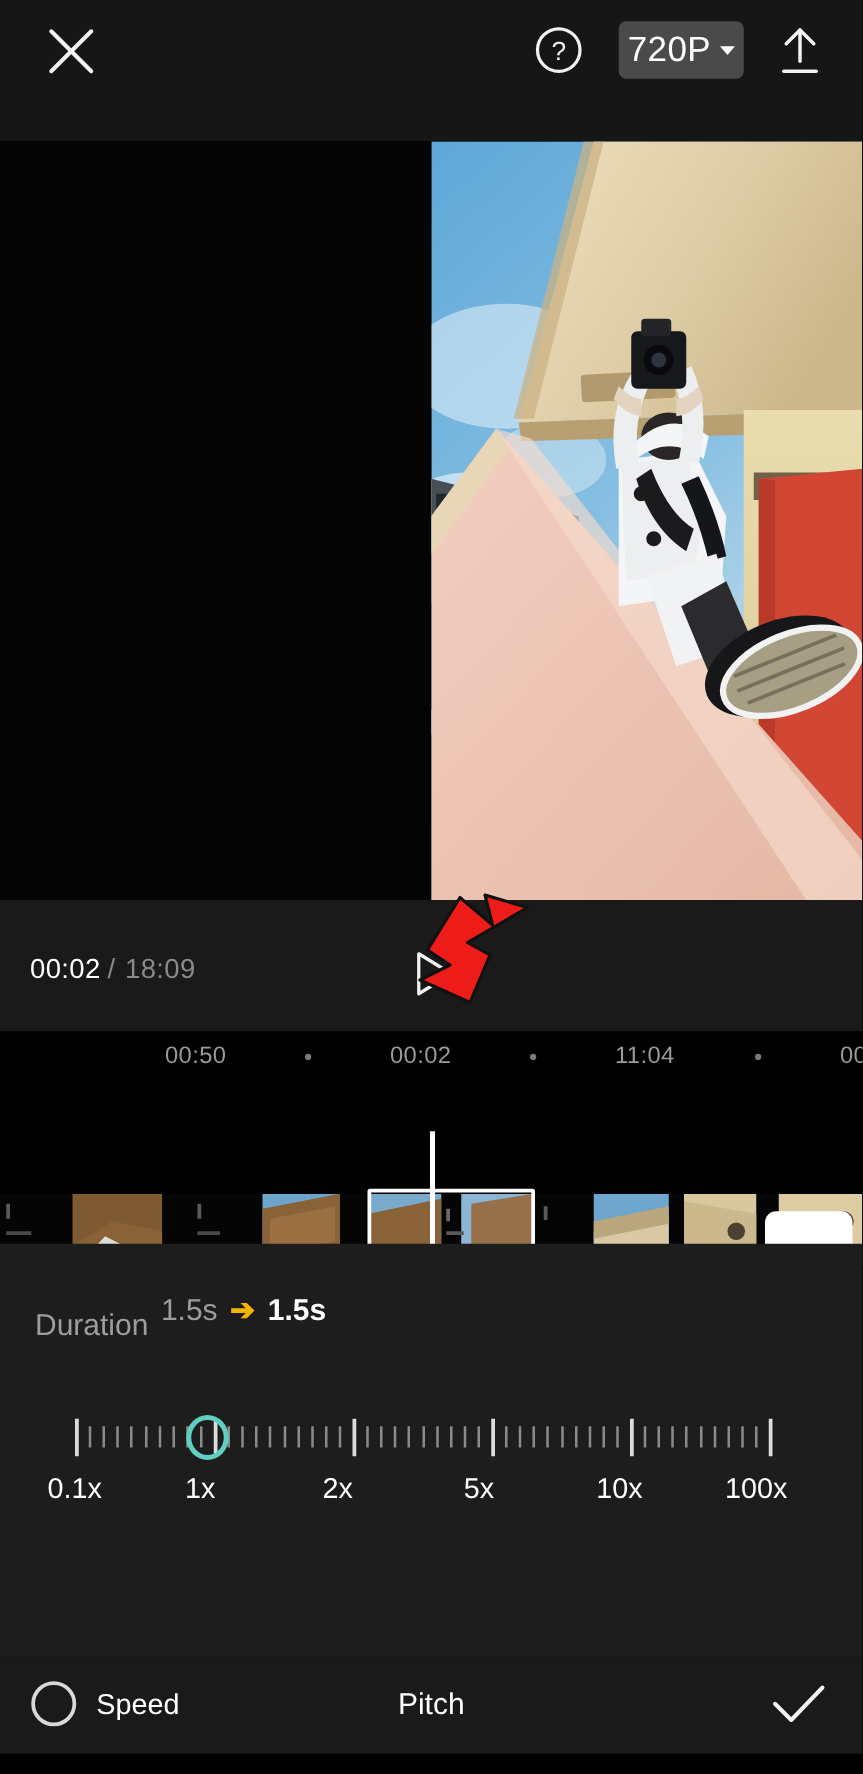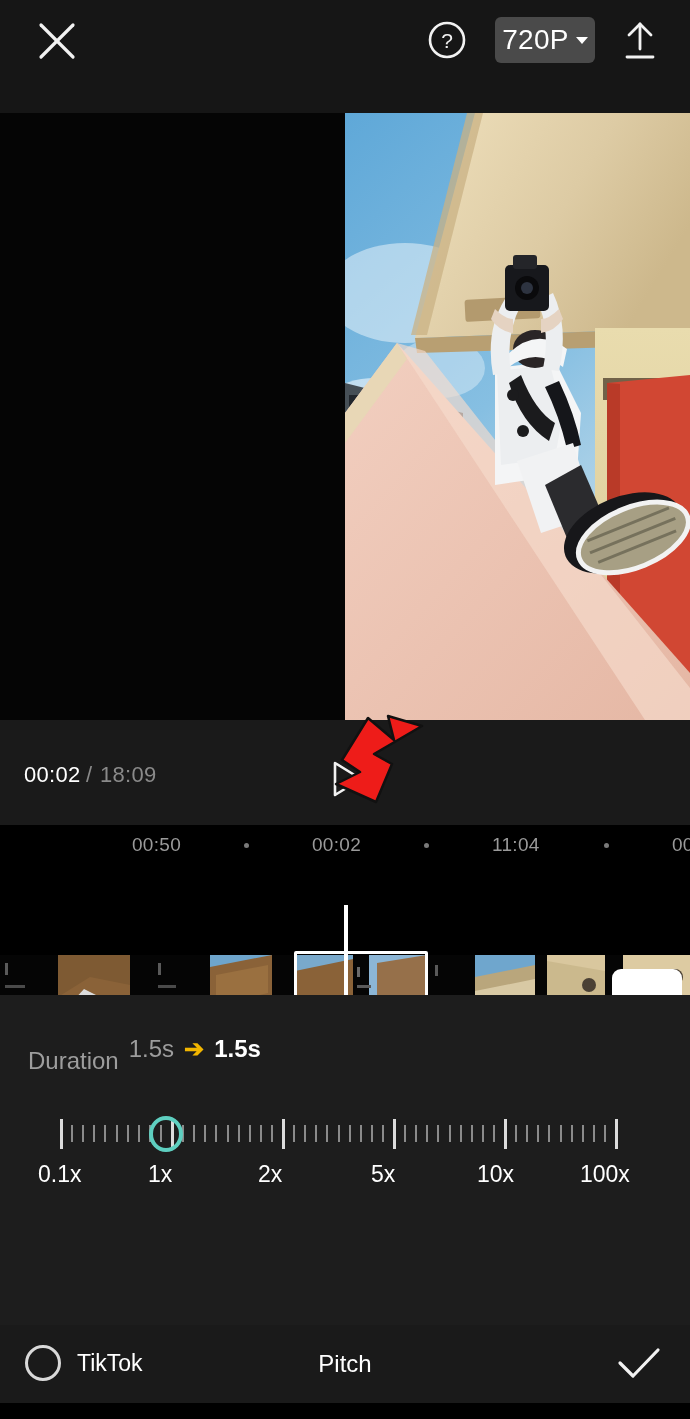--- a/index.html
+++ b/index.html
@@ -93,21 +93,21 @@
   }
 
   
   .panel { position:absolute; left:0; top:995px; width:690px; height:330px; background:#1d1d1d; }
   .duration-row { position:absolute; left:28px; top:28px; display:flex; align-items:center; gap:10px; }
   .dur-label { color:#9d9d9d; font-size:24px;margin-top:24px; }
   .dur-from  { color:#9d9d9d; font-size:24px; }
   .dur-arrow { color:#f2b600; font-size:24px; font-weight:bold; line-height:1; }
   .dur-to    { color:#fff; font-size:24px; font-weight:bold; }
 
-  .slider-wrap { position:absolute; left:0; top:104px; width:690px; height:110px;padding-left:37px; }
+  .slider-wrap { position:absolute; left:0; top:120px; width:690px; height:110px;padding-left:37px; }
   .track { position:absolute; left:60px; top:18px; width:555px; height:34px; }
   .tick { position:absolute; top:8px; width:2px; height:17px; background:#8b8b8b; }
   .tick.major { top:2px; height:30px; width:3px; background:#dcdcdc; }
   .handle {
     position:absolute; width:34px; height:36px; border-radius:50%;
     border:4px solid #5ecfc0; background:transparent; cursor:pointer;
   }
   .slab { position:absolute; color:#fff; font-size:23px; top:62px; }
 
   .smoother-btn {
@@ -419,21 +419,21 @@
       <span class="slab" style="left:371px">5x</span>
       <span class="slab" style="left:477px">10x</span>
       <span class="slab" style="left:580px">100x</span>
     </div>
 
   </div>
 
   <div class="bottombar">
     <div class="pitch-wrap">
       <span class="pitch-circle"></span>
-      <span class="pitch-label">TikTok</span>
+      <span class="pitch-label">Speed</span>
     </div>
     <div class="panel-title">Pitch</div>
     <div class="check-btn">
       <svg width="46" height="34" viewBox="0 0 46 34">
         <polyline points="4,16 17,29 42,3" fill="none" stroke="#f2f2f2" stroke-width="3.2" stroke-linecap="round" stroke-linejoin="round"></polyline>
       </svg>
     </div>
   </div>
 
   <div class="homebar"></div>

